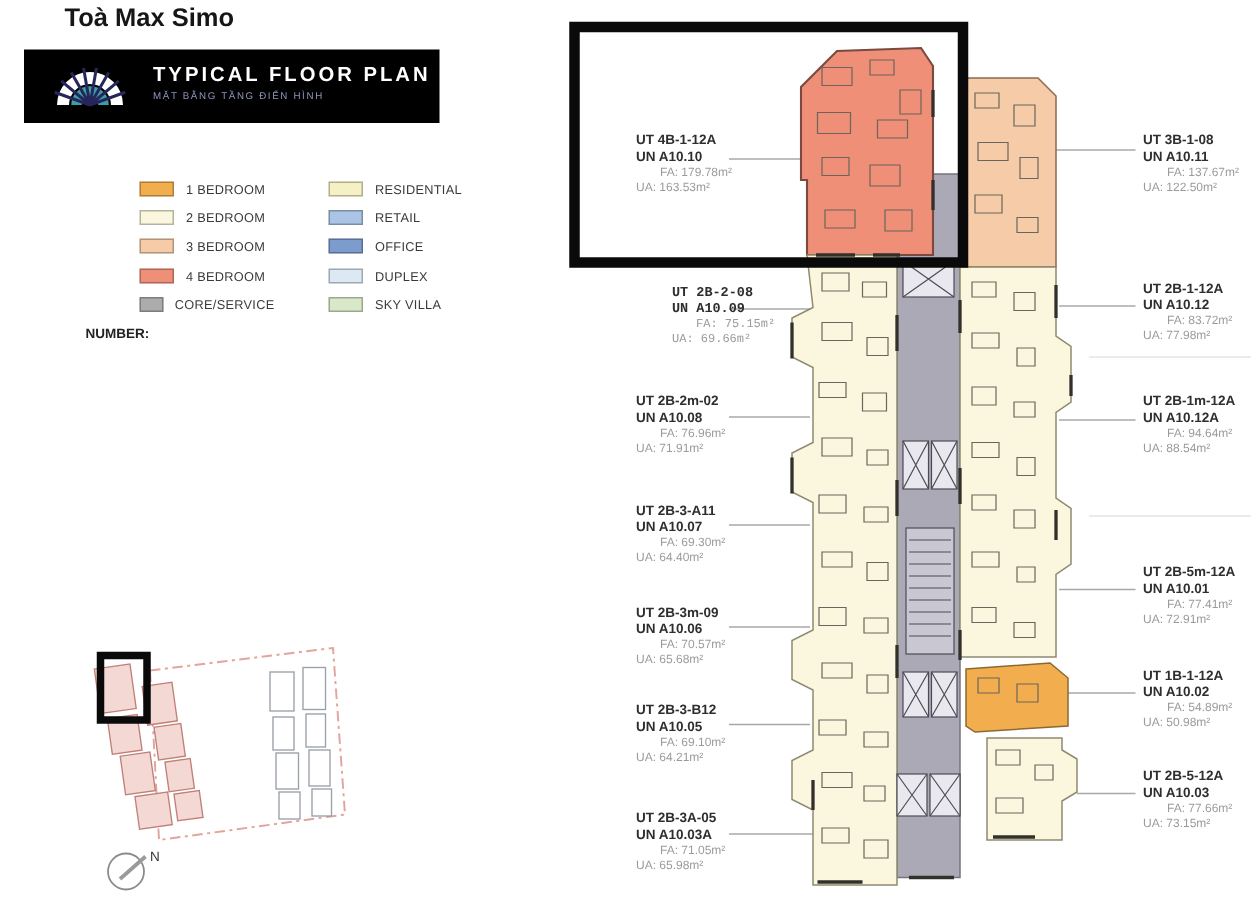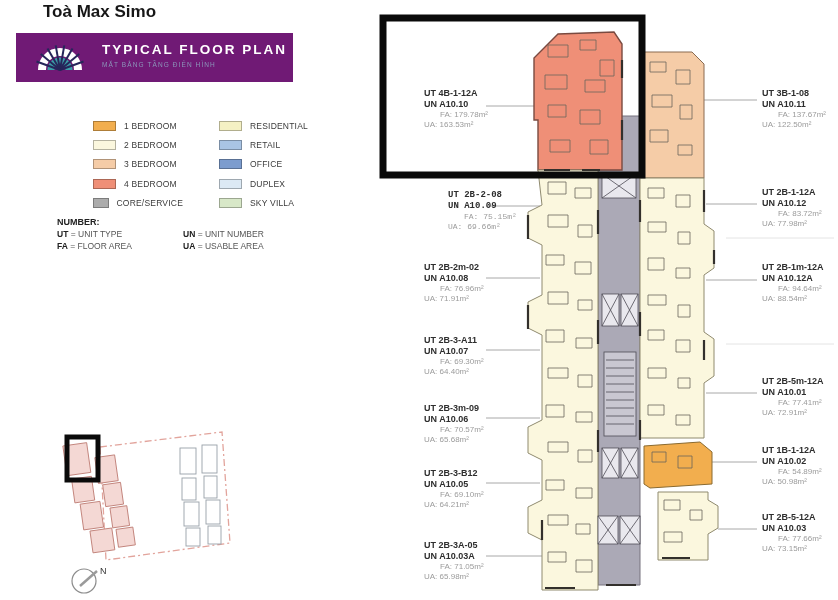--- a/index.html
+++ b/index.html
@@ -128,21 +128,21 @@
         <text x="100" y="574" font-size="9" fill="#333">N</text>
       </g>
     </g>
 
     <rect x="383" y="18" width="259" height="157" fill="none" stroke="#0A0A0A" stroke-width="7"></rect>
     <rect x="67" y="437" width="31" height="43" fill="none" stroke="#0A0A0A" stroke-width="5"></rect>
   </svg>
 
   <div class="page-title">Toà Max Simo</div>
 
-  <div class="banner" id="banner" style="background: #701a75;">
+  <div class="banner" id="banner" style="background: #000000;">
     <svg class="banner-logo" width="48" height="40" viewBox="0 0 48 40">
       <path d="M6,32 A18,18 0 0 1 42,32" fill="none" stroke="#FFFFFF" stroke-width="8"></path>
       <path d="M15,32 A9,9 0 0 1 33,32" fill="none" stroke="#3C9FA8" stroke-width="7"></path>
       <g stroke="#26265A" stroke-width="2">
         <line x1="24" y1="32" x2="47.5" y2="23.5"></line>
           <line x1="24" y1="32" x2="43.2" y2="15.9"></line>
         <line x1="24" y1="32" x2="36.5" y2="10.4"></line>
           <line x1="24" y1="32" x2="28.3" y2="7.4"></line>
         <line x1="24" y1="32" x2="19.7" y2="7.4"></line>
           <line x1="24" y1="32" x2="11.5" y2="10.4"></line>
@@ -194,26 +194,20 @@
         <span class="legend-label">CORE/SERVICE</span>
       </div>
       <div class="legend-item">
         <span class="legend-swatch" style="background: rgb(216, 232, 200);"></span>
         <span class="legend-label">SKY VILLA</span>
       </div>
     </div>
 
   <div class="abbr-block">
     <div class="abbr-title">NUMBER:</div>
-    <div class="abbr-grid" id="abbr-grid">
-        <div class="abbr-item"><b>UT</b> = UNIT TYPE</div>
-        <div class="abbr-item"><b>UN</b> = UNIT NUMBER</div>
-        <div class="abbr-item"><b>FA</b> = FLOOR AREA</div>
-        <div class="abbr-item"><b>UA</b> = USABLE AREA</div>
-      </div>
   </div>
 
   <div id="labels-layer">
       <div class="unit-label" style="left: 424px; top: 88px;">
         <div>UT 4B-1-12A</div>
         <div>UN A10.10</div>
         <div class="area first">FA: 179.78m²</div>
         <div class="area">UA: 163.53m²</div>
       </div>
       <div class="unit-label" style="left: 448px; top: 190px; font-family: Liberation Mono, monospace;">

